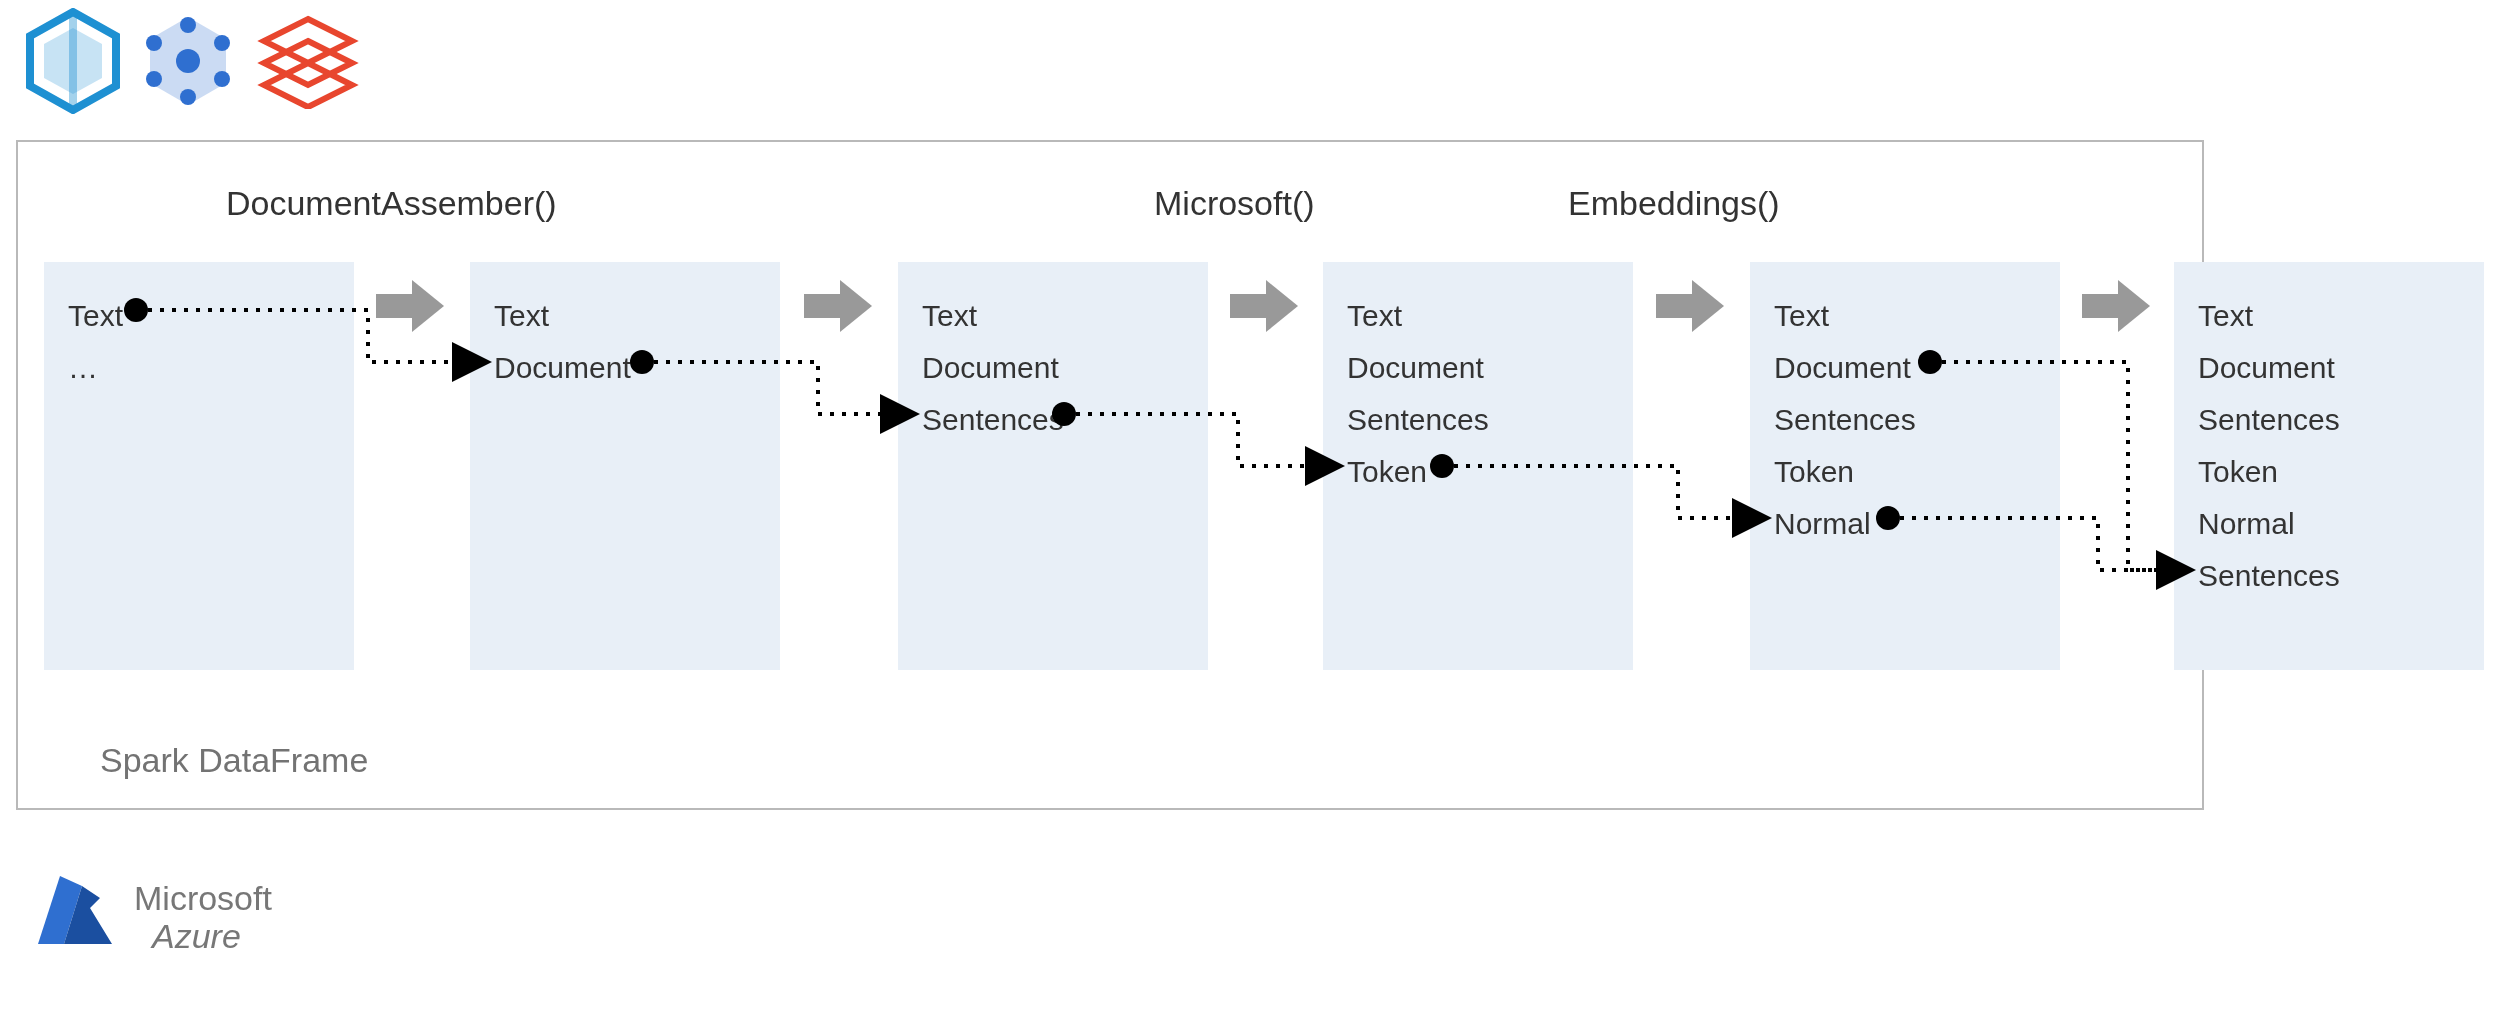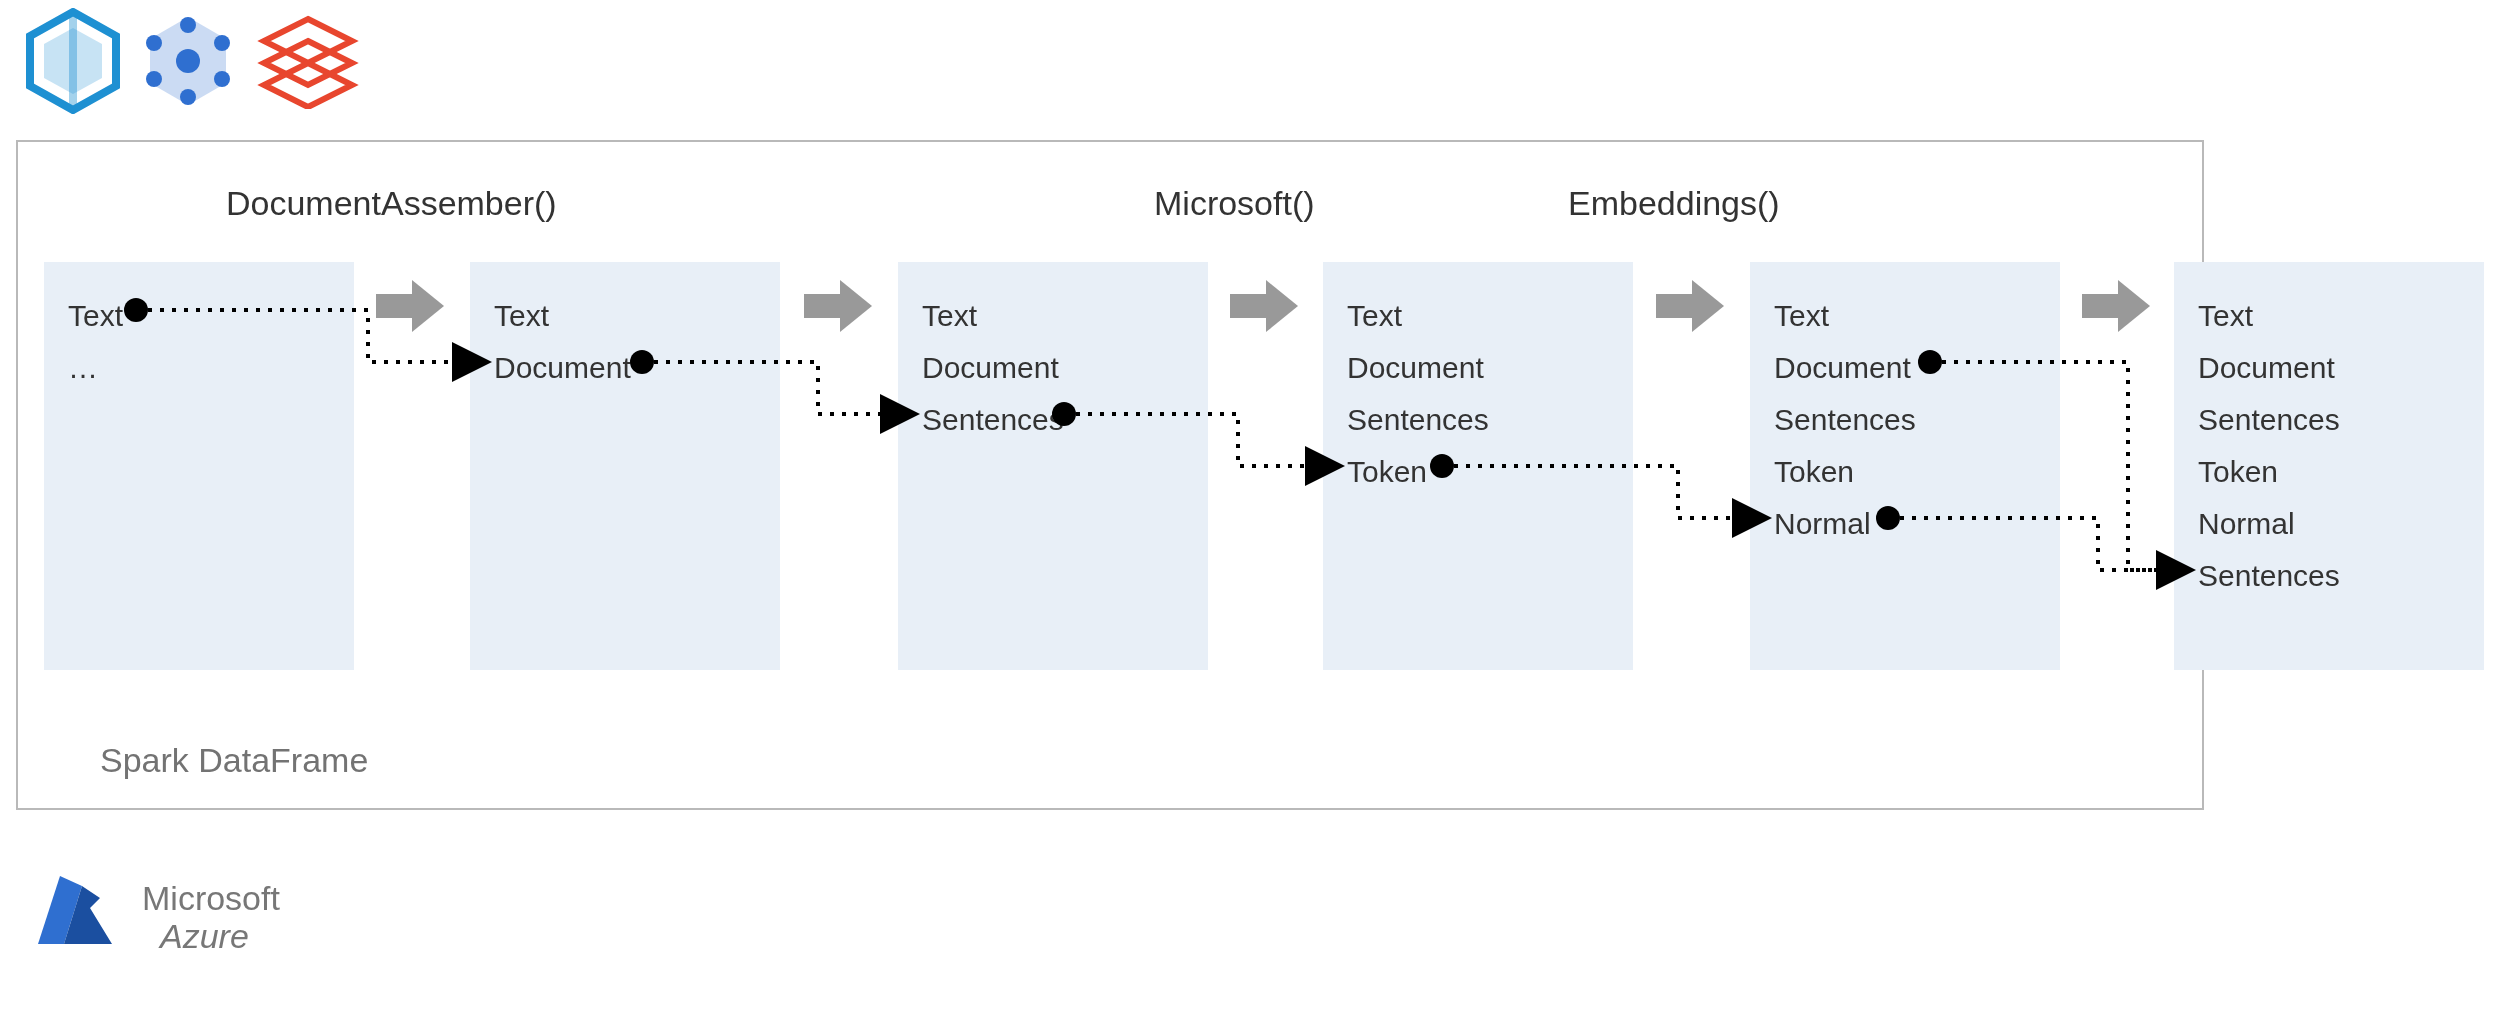--- a/index.html
+++ b/index.html
@@ -89,21 +89,21 @@
     border-bottom: 26px solid transparent;
     border-left: 32px solid #999999;
   }
 
   .ms-azure {
     position: absolute;
     left: 30px;
     top: 868px;
     display: flex;
     align-items: center;
-    gap: 22px;
+    gap: 14px;
     color: #777;
     font-size: 34px;
     line-height: 38px;
   }
   .ms-azure .txt .l2 { padding-left: 18px; font-style: italic; }
 
   svg.connectors {
     position: absolute;
     left: 0;
     top: 0;

